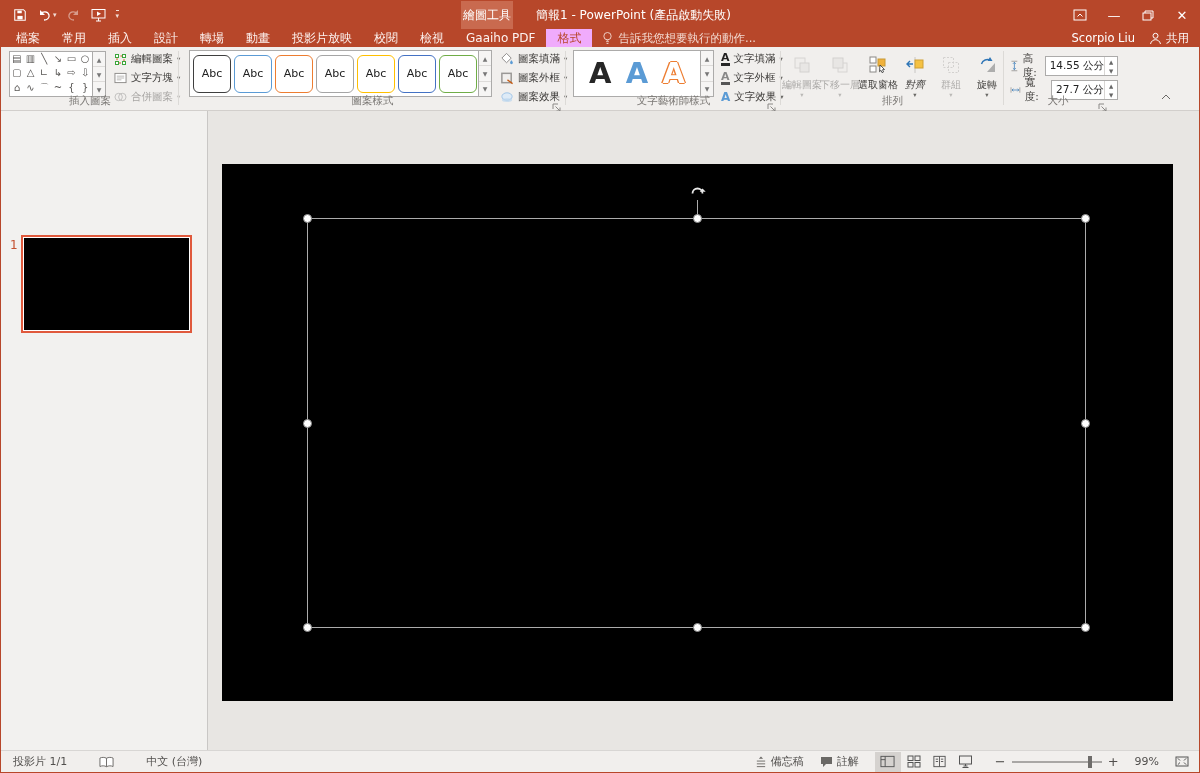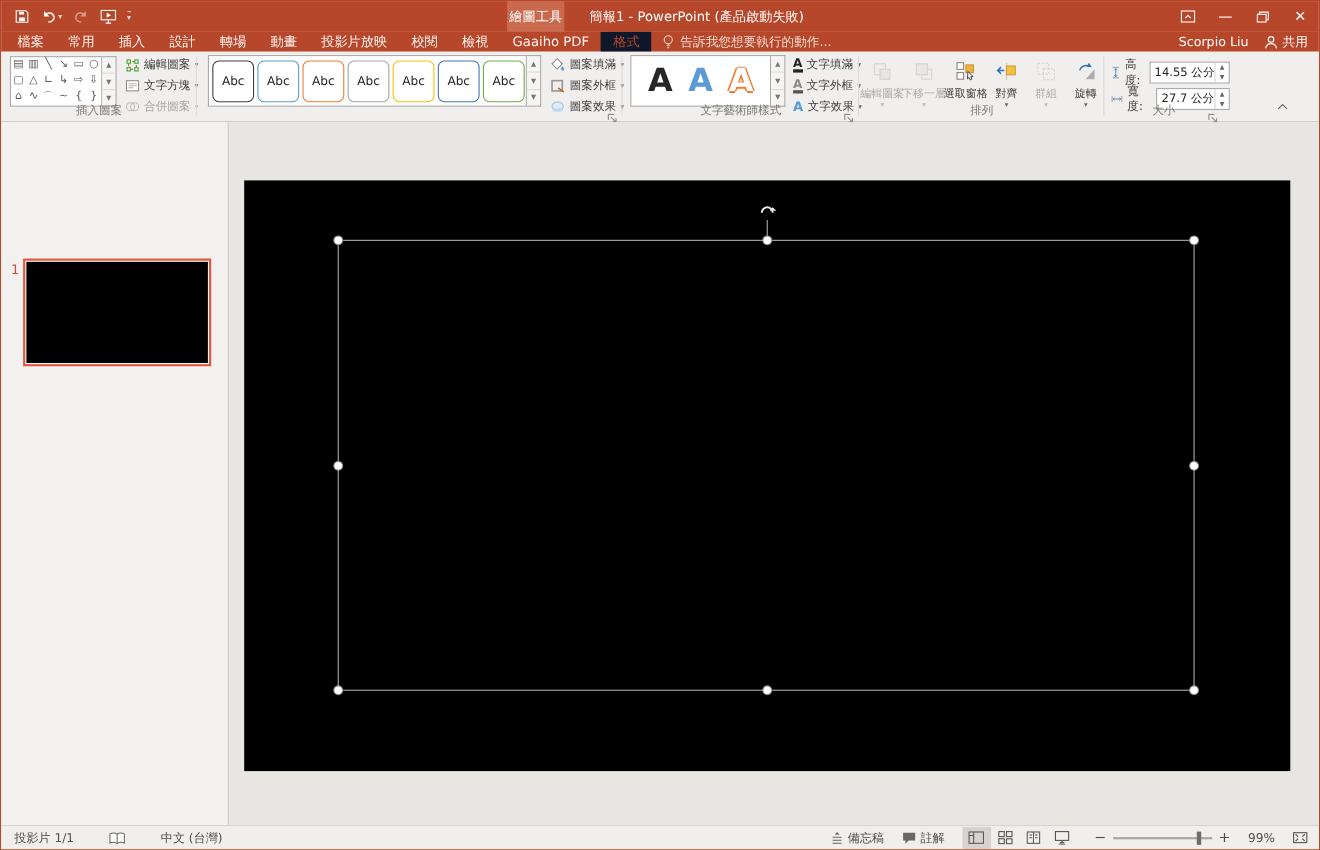--- a/index.html
+++ b/index.html
@@ -14,21 +14,21 @@
   .caret-w{font-size:7px;color:#f3ddd6;}
   .ctx-tab{position:absolute;left:460px;top:0;width:52px;height:28px;background:#C96A4F;color:#fff;font-size:12px;display:flex;align-items:center;justify-content:center;}
   .win-title{position:absolute;left:535px;top:0;height:28px;display:flex;align-items:center;font-size:12px;color:#fff;white-space:nowrap;}
   .win-controls{position:absolute;right:0;top:0;height:28px;display:flex;}
   .win-controls .wbtn{width:34px;height:28px;display:flex;align-items:center;justify-content:center;color:#fff;font-size:13px;}
 
   
   .tabrow{position:absolute;left:0;top:28px;right:0;height:18px;background:#B7472A;display:flex;align-items:stretch;text-align:right;}
   .tabs{display:flex;padding-left:4px;}
   .tab{padding:0 11px;font-size:12px;line-height:18px;color:#fdf3f0;white-space:nowrap;}
-  .tab.active{background:#0f172a;color:#B7472A;}
+  .tab.active{background:#f0abfc;color:#B7472A;}
   .tellme{display:flex;align-items:center;gap:5px;margin-left:10px;font-size:11.5px;color:#f2d8cf;white-space:nowrap;}
   .tabrow-right{margin-left:auto;display:flex;align-items:center;gap:14px;padding-right:10px;font-size:11.5px;color:#fff;white-space:nowrap;}
   .share{display:flex;align-items:center;gap:4px;}
 
   
   .ribbon{position:absolute;left:0;top:46px;right:0;height:64px;background:#F1EFED;border-bottom:1px solid #D2CFCC;}
   .rgroup{position:absolute;top:0;height:63px;}
   .rgroup .sep{position:absolute;right:0;top:4px;bottom:5px;width:1px;background:#DCDAD7;}
   .grouplabel{position:absolute;left:0;right:0;bottom:2px;text-align:center;font-size:10.5px;color:#7a7774;}
   .launcher{position:absolute;right:4px;bottom:3px;width:10px;height:10px;}
@@ -278,20 +278,21 @@
         </div>
         <div class="smallbtn">
           <svg width="14" height="14" viewBox="0 0 15 15">
               <ellipse cx="7.5" cy="7" rx="5.5" ry="4" fill="#DEEBF7" stroke="#9DC3E6"></ellipse>
               <ellipse cx="7.5" cy="10.8" rx="5.5" ry="2" fill="#BDD7EE" opacity=".75"></ellipse>
             </svg>
           <span>圖案效果</span>
             <span class="car">▾</span>
         </div>
       </div>
+      <div class="grouplabel">圖案樣式</div>
       <div class="launcher">
         <svg width="9" height="9" viewBox="0 0 9 9">
             <path d="M1 6V1h5" fill="none" stroke="#8a8886"></path>
             <path d="M3.5 3.5L8 8M8 4.5V8H4.5" fill="none" stroke="#8a8886"></path>
           </svg>
       </div>
       <div class="sep"></div>
     </div>
 
     <div class="rgroup" style="left:565px;width:215px;">
@@ -361,21 +362,21 @@
               <svg width="20" height="20" viewBox="0 0 20 20">
                 <rect x="2" y="2" width="6" height="6" fill="#fff" stroke="#8a8886"></rect>
                 <rect x="2" y="11" width="6" height="6" fill="#fff" stroke="#8a8886"></rect>
                 <rect x="10" y="4" width="7" height="7" fill="#F0B13C" stroke="#c89a36"></rect>
                 <path d="M12 10l4.5 4.5-2 .2 1 2.3-1.4.7-1.1-2.4-1.5 1.4z" fill="#fff" stroke="#333" stroke-width="0.8"></path>
               </svg>
             </span>
             <span>選取窗格</span>
             <span class="car"></span>
           </div>
-          <div class="bigbtn" style="width: 34px;">
+          <div class="bigbtn" style="width: 34px; font-style: italic;">
             <span class="bicon">
               <svg width="20" height="20" viewBox="0 0 20 20">
                 <path d="M10 2v16" stroke="#c8c6c4"></path>
                 <rect x="10" y="5" width="8" height="8" fill="#F5C142" stroke="#cf9f35"></rect>
                 <path d="M2 9h6M5 6L2 9l3 3" fill="none" stroke="#2E75B6" stroke-width="1.4"></path>
               </svg>
             </span>
             <span>對齊</span>
             <span class="car">▾</span>
           </div>

